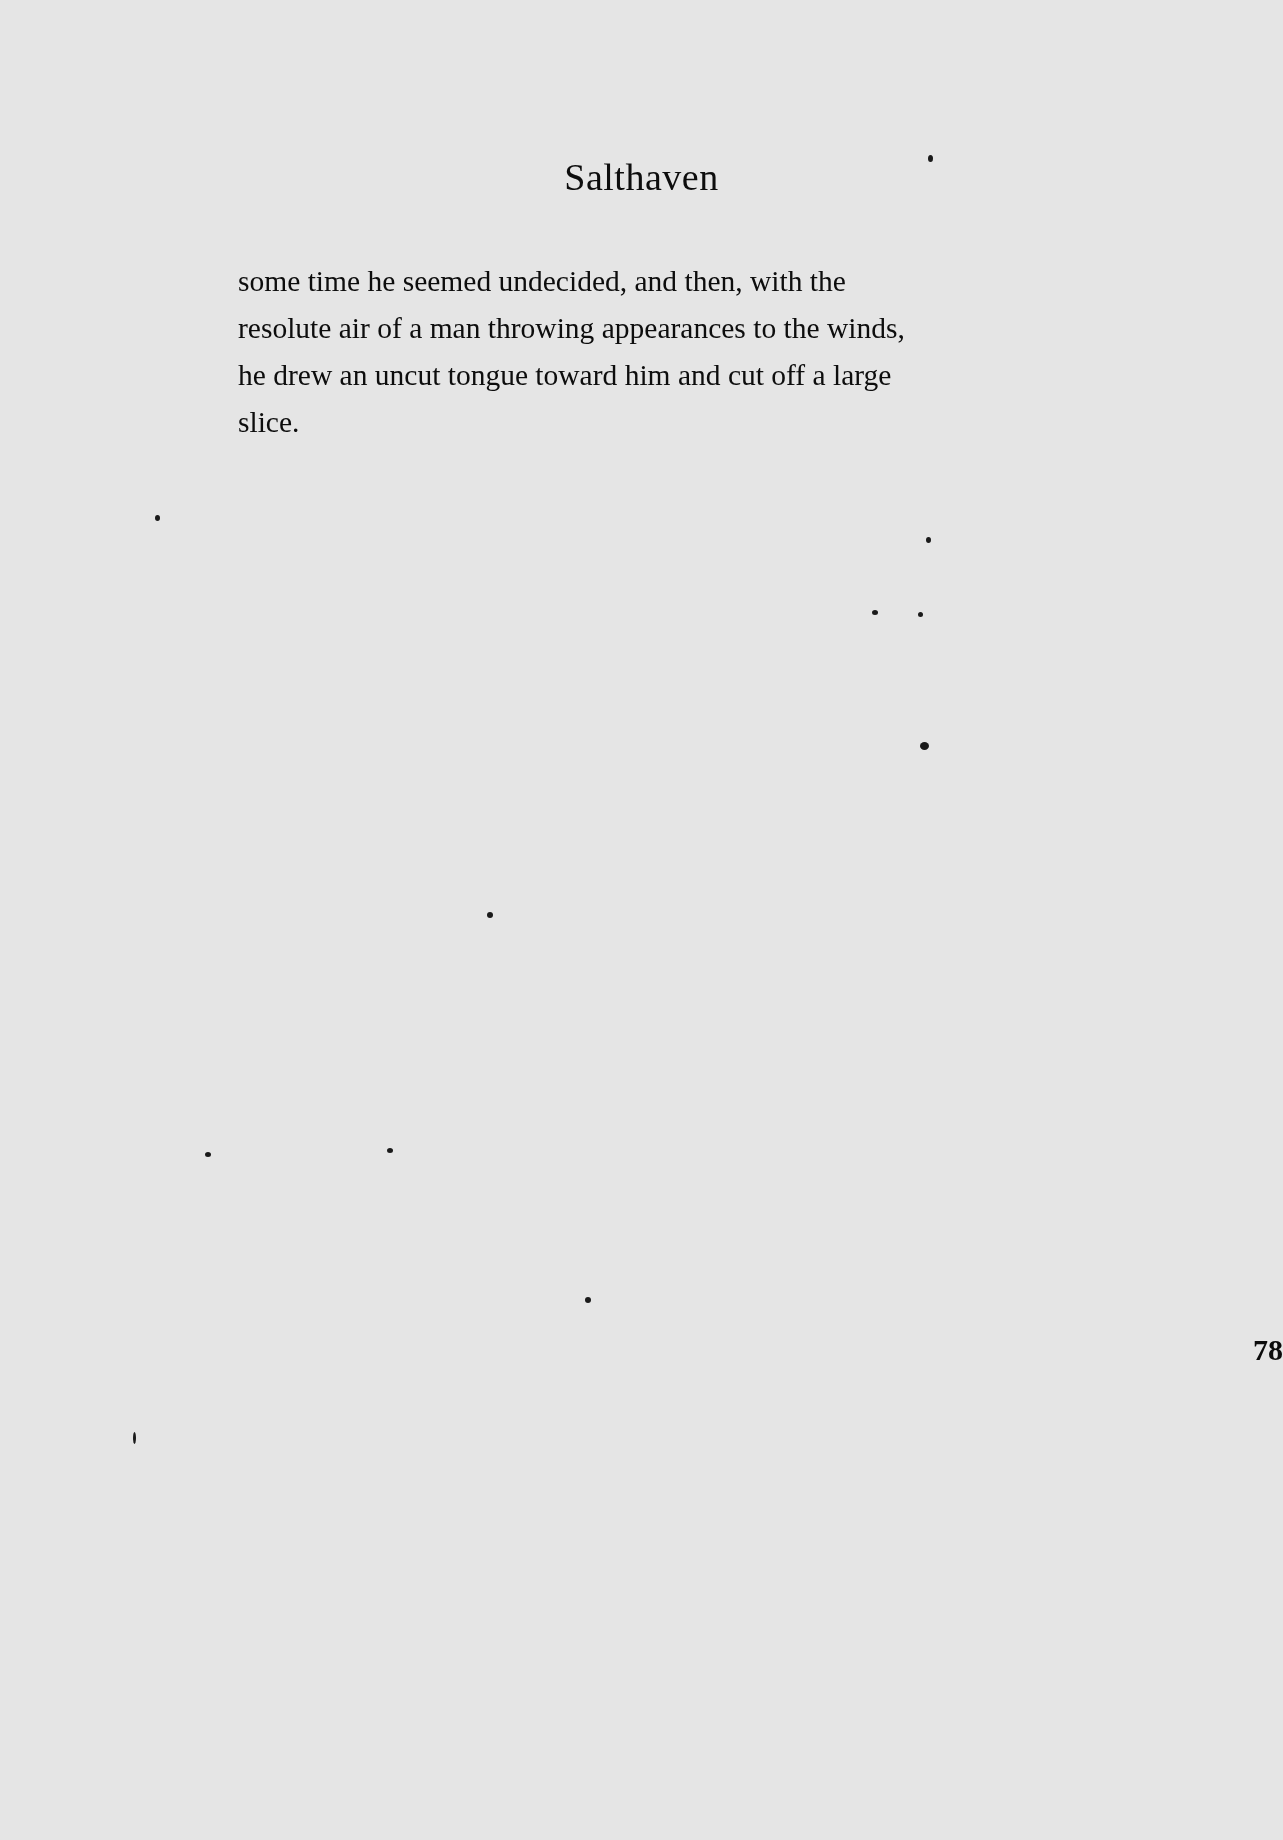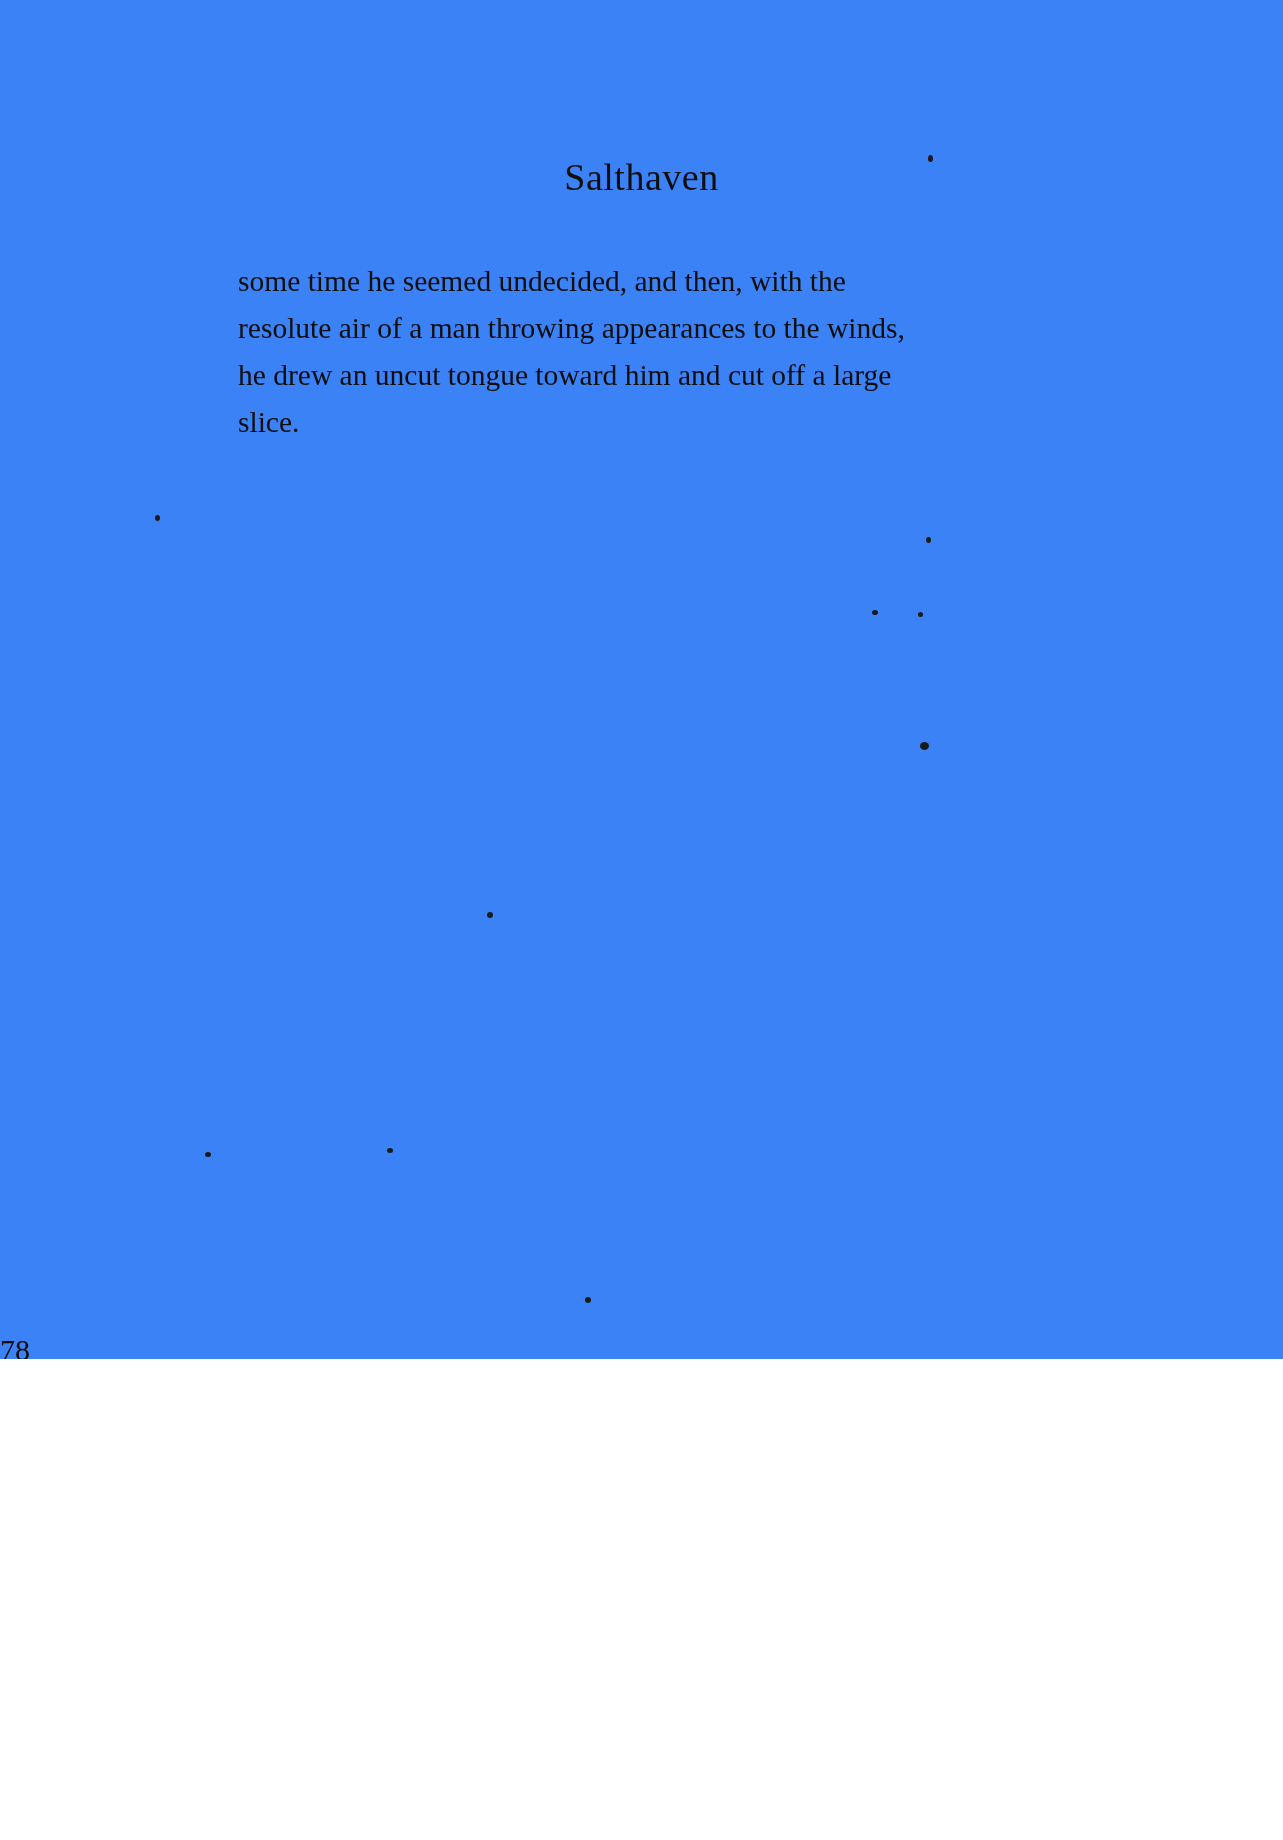--- a/index.html
+++ b/index.html
@@ -3,22 +3,22 @@
 <meta charset="utf-8">
 <style>
   html, body {
     margin: 0;
     padding: 0;
     background: #ffffff;
   }
   .page {
     position: relative;
     width: 1283px;
-    height: 1359px;
-    background: #3b82f6;
+    height: 1840px;
+    background: #e5e5e5;
     overflow: hidden;
     font-family: "Liberation Serif", serif;
     color: #111111;
   }
   .running-head {
     position: absolute;
     top: 155px;
     left: 0;
     width: 100%;
     text-align: center;
@@ -43,23 +43,23 @@
     text-justify: inter-word;
   }
   .body-text p.last {
     text-align: left;
   }
   .folio {
     position: absolute;
     top: 1333px;
     left: 0;
     width: 100%;
-    text-align: left;
+    text-align: right;
     font-size: 30px;
-    font-weight: normal;
+    font-weight: bold;
     color: #0b0b0b;
   }
   .speck {
     position: absolute;
     background: #1a1a1a;
     border-radius: 50%;
   }
 </style>
 </head>
 <body>

